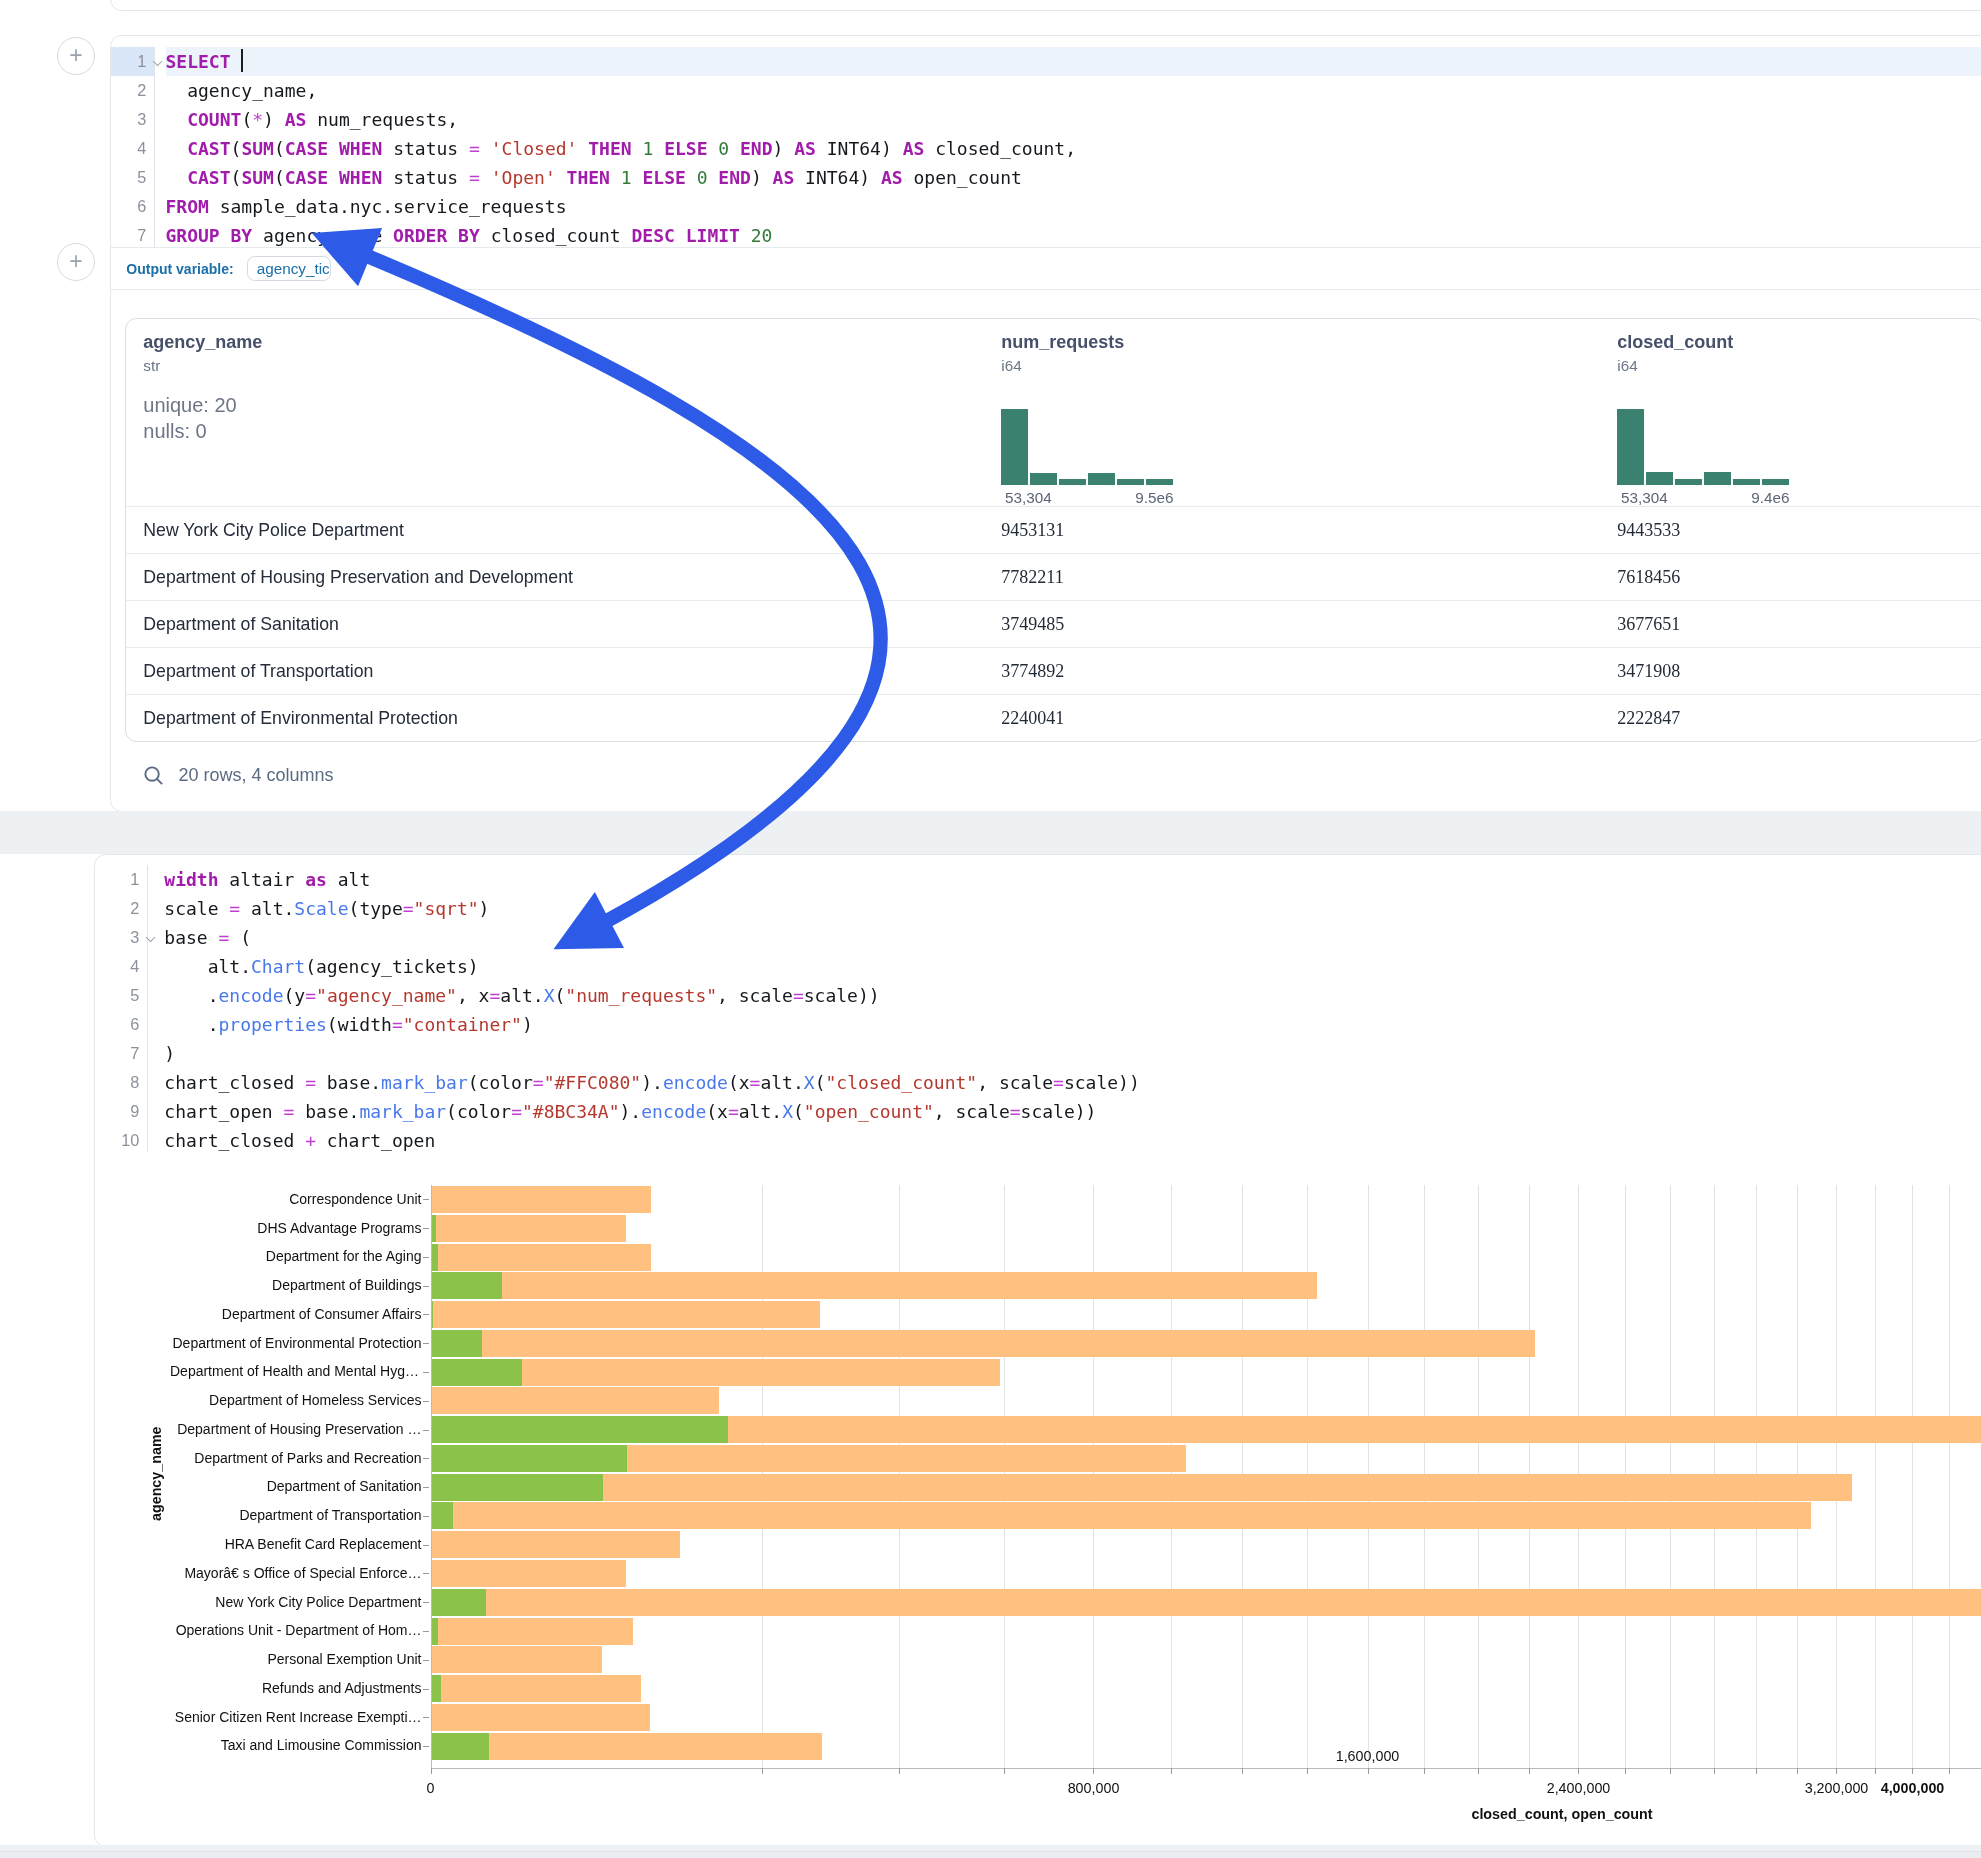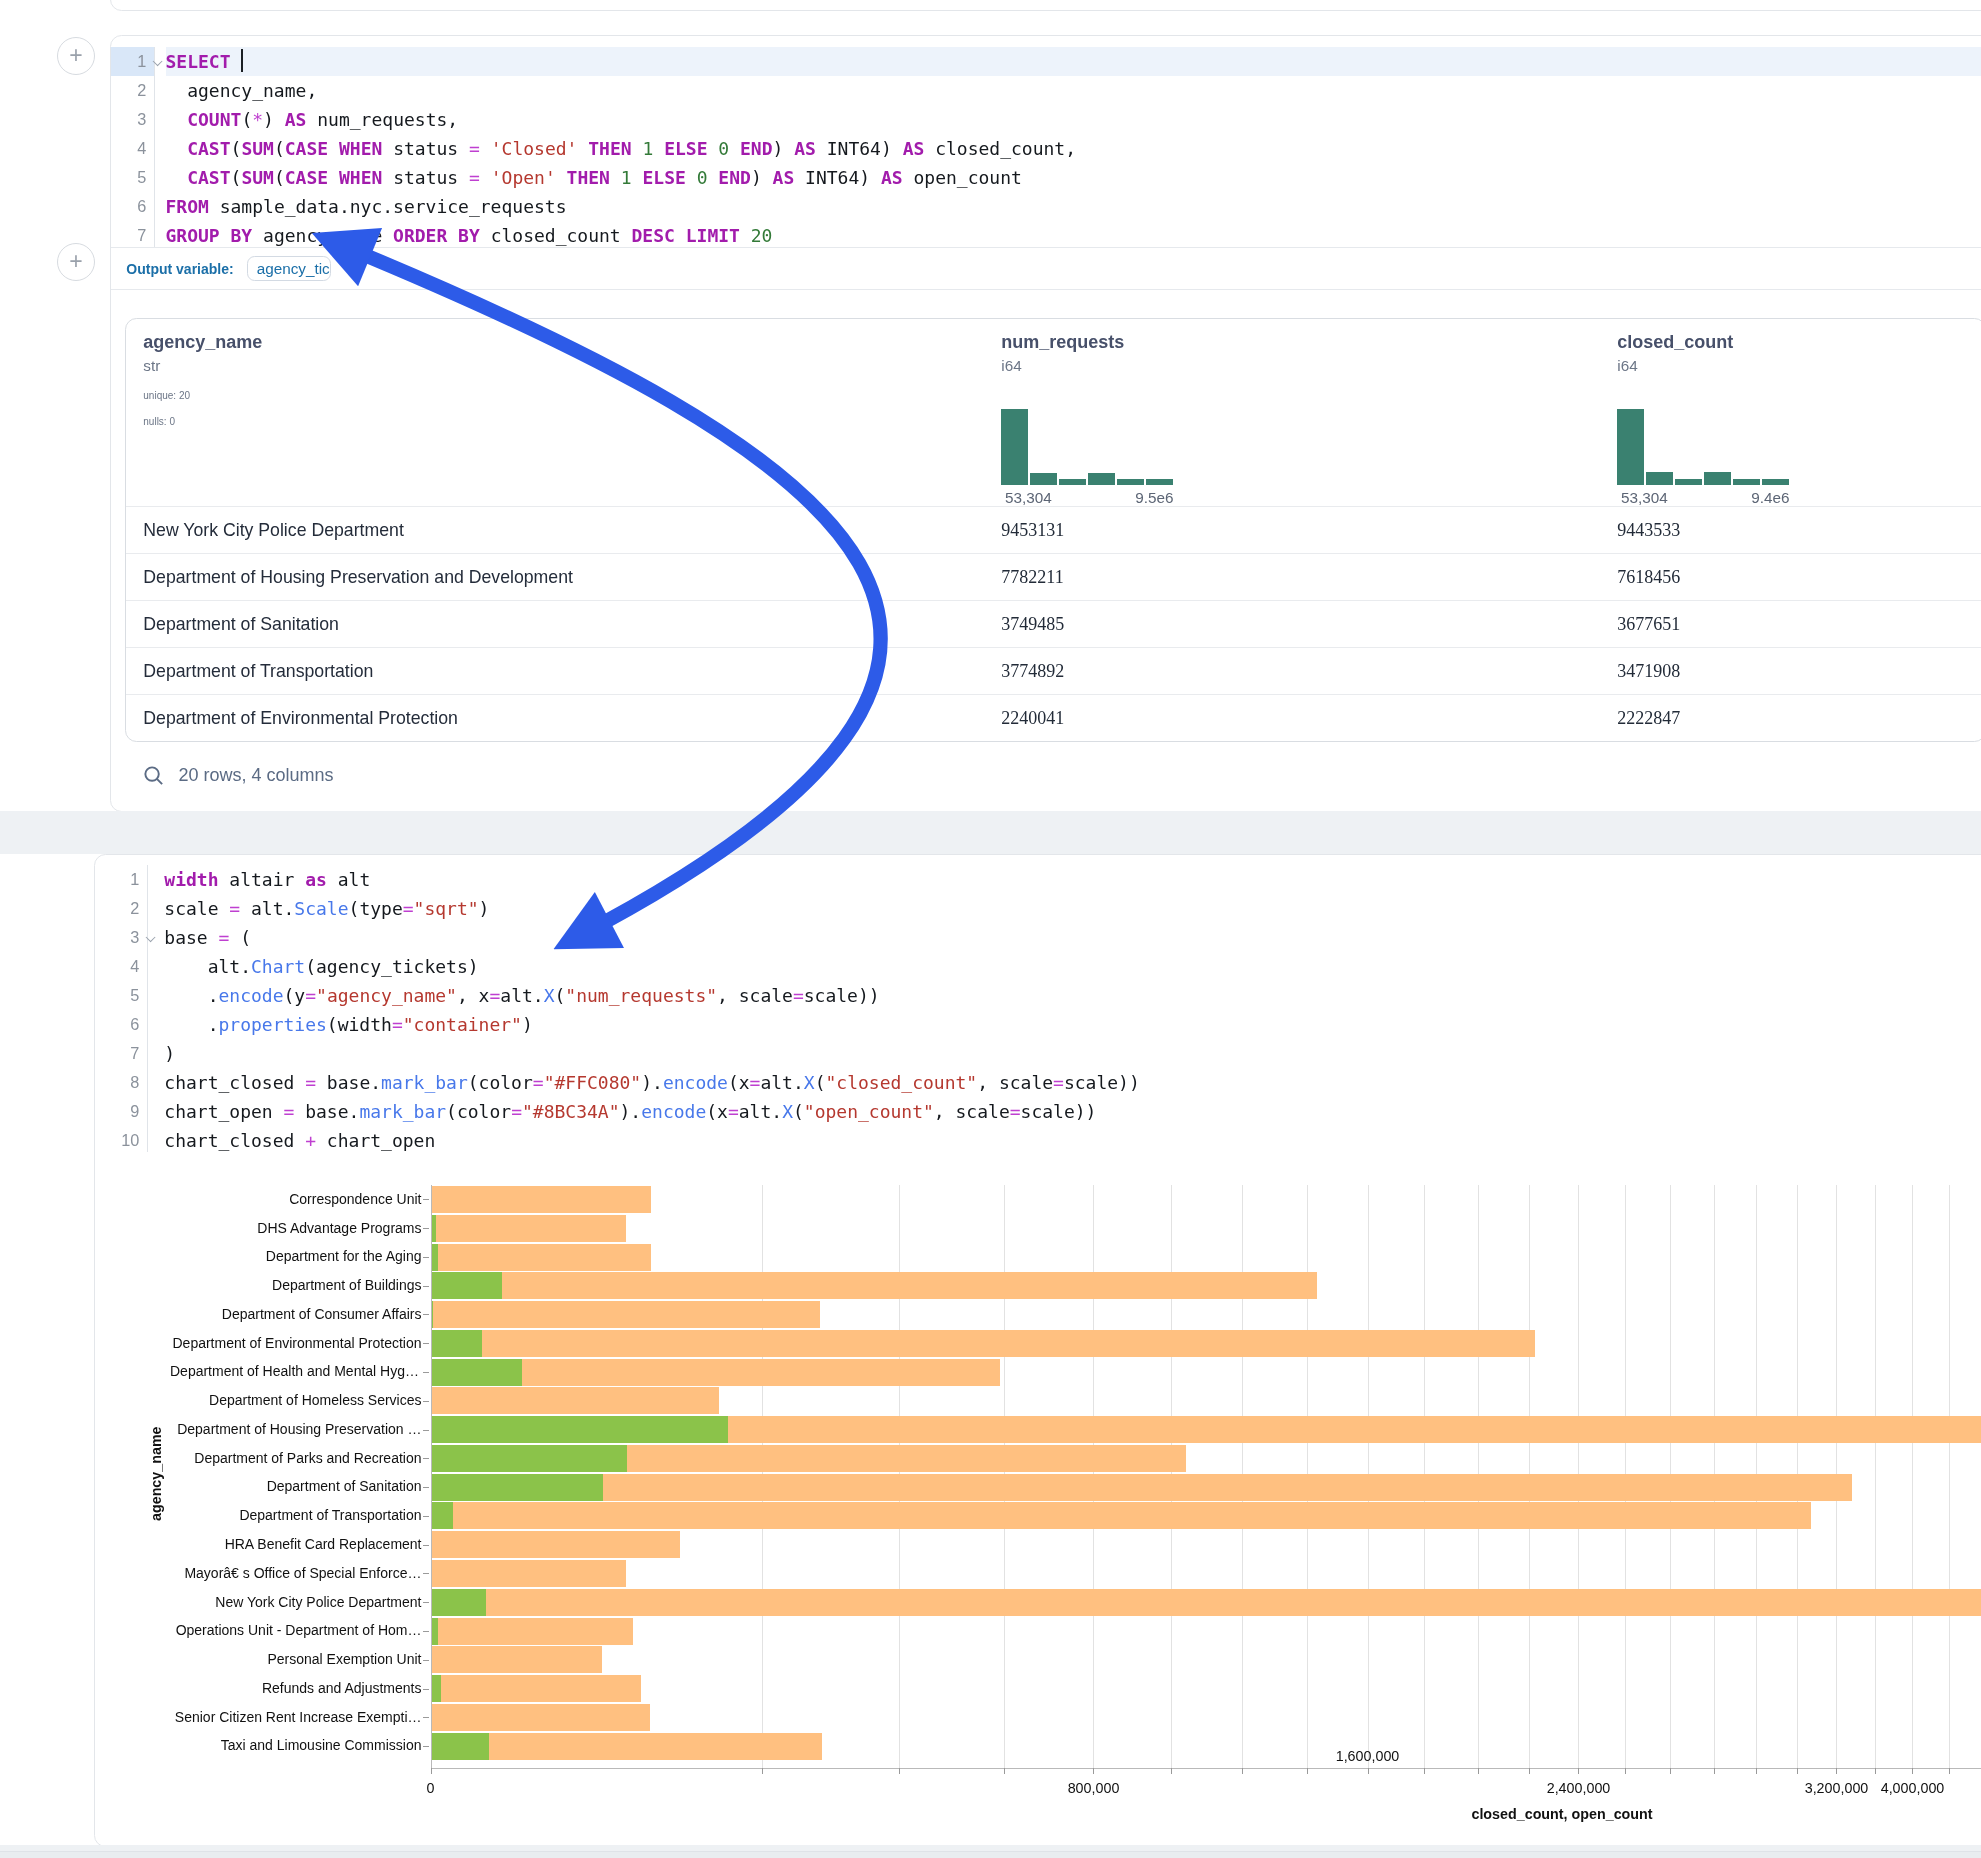--- a/index.html
+++ b/index.html
@@ -39,21 +39,21 @@
     border-bottom:1px solid #e6e9ed;display:flex;align-items:center;gap:13.4px;padding-left:15.3px;}
   .outlabel{color:#1b6fa8;font-weight:bold;font-size:14px;}
   .pill{color:#1b6fa8;font-size:15.3px;border:1px solid #d3dae3;border-radius:7.6px;
     padding:2.9px 8.6px;max-width:65px;overflow:hidden;white-space:nowrap;}
   
   .tablecard{position:absolute;background:#fff;border:1px solid #d9dde2;border-radius:11.5px;}
   .thead{position:relative;height:187px;border-bottom:1px solid #e9ebee;}
   .hcol{position:absolute;top:0;}
   .hname{font-size:18px;font-weight:bold;color:#47506a;padding-top:13.4px;}
   .htype{font-size:15.3px;color:#6c7687;margin-top:3.8px;}
-  .hstats{font-size:10px;color:#6c7687;margin-top:8px;line-height:26px;}
+  .hstats{font-size:20px;color:#6c7687;margin-top:17px;line-height:26px;}
   .hist{position:absolute;top:90px;display:flex;align-items:flex-end;gap:1.9px;height:76px;}
   .hist .hbar{width:27px;background:#3a8170;}
   .histlabels{position:absolute;top:170px;width:182px;font-size:15.3px;color:#5c6575;}
   .histlabels .hmin{position:absolute;left:3.8px;}
   .histlabels .hmax{position:absolute;left:134px;}
   .trow{display:flex;height:46px;align-items:center;border-bottom:1px solid #e9ebee;position:relative;}
   .trow:last-child{border-bottom:none;}
   .tcell-name{position:absolute;left:17px;font-size:17.7px;color:#242c3a;}
   .tcell-num{position:absolute;font-size:18px;color:#222b38;font-family:"Liberation Serif",serif;}
   .tfooter{position:absolute;display:flex;align-items:center;gap:13.4px;color:#5b6b84;font-size:18px;}
@@ -342,21 +342,21 @@
       <div class="xtick" style="left: 1702px; top: 605px;"></div>
       <div class="xtick" style="left: 1741px; top: 605px;"></div>
       <div class="xtick" style="left: 1780px; top: 605px;"></div>
       <div class="xtick" style="left: 1817px; top: 605px;"></div>
       <div class="xtick" style="left: 1854px; top: 605px;"></div>
       <div class="xlab" style="left: 278px; top: 617px;">0</div>
       <div class="xlab" style="left: 941px; top: 617px;">800,000</div>
       <div class="xlab" style="left: 1215px; top: 585px;">1,600,000</div>
       <div class="xlab" style="left: 1426px; top: 617px;">2,400,000</div>
       <div class="xlab" style="left: 1684px; top: 617px; text-align: center;">3,200,000</div>
-      <div class="xlab" style="left: 1760px; top: 617px;">4,000,000</div>
+      <div class="xlab" style="left: 1760px; top: 617px; font-weight: bold;">4,000,000</div>
       <div class="axis-title-x" style="left: 1276px; top: 643px;">closed_count, open_count</div>
       <div class="axis-title-y" style="left: 53px; top: 358px;">agency_name</div>
     </div>
 </div>
 
 <div class="band" style="top:1845px;height:13.4px;"></div>
 <div class="band" style="top:1851px;height:7.6px;background:#e9edf0;border-top:1px solid #dfe3e8;"></div>
 
 <svg class="arrow-layer" width="1982" height="1858" viewBox="0 0 2073 1944">
   <defs>

